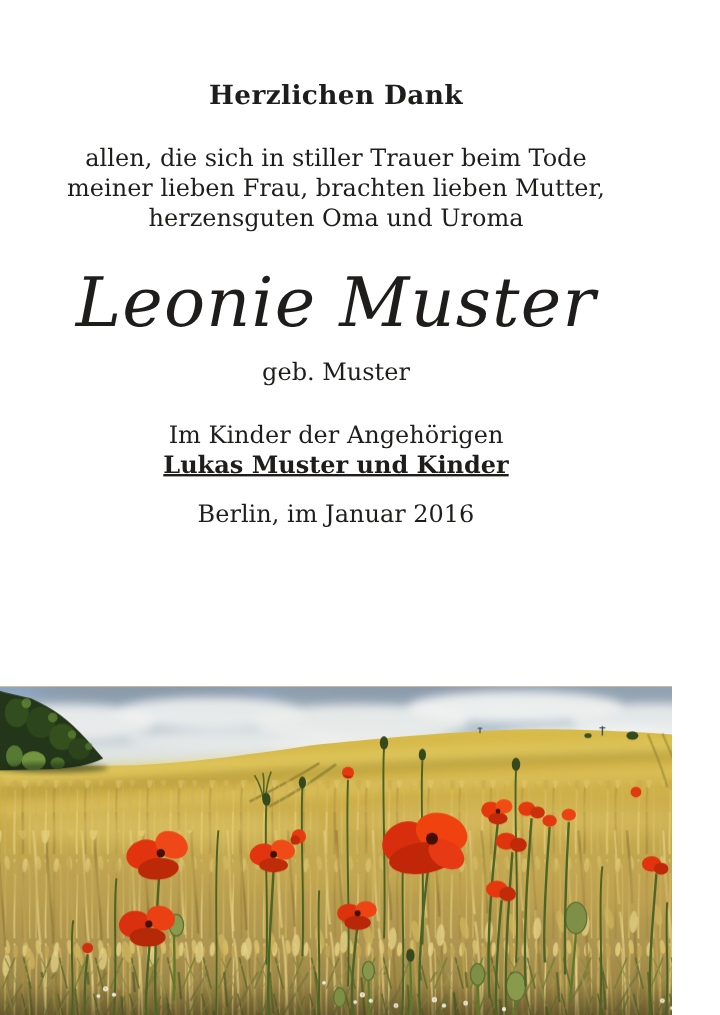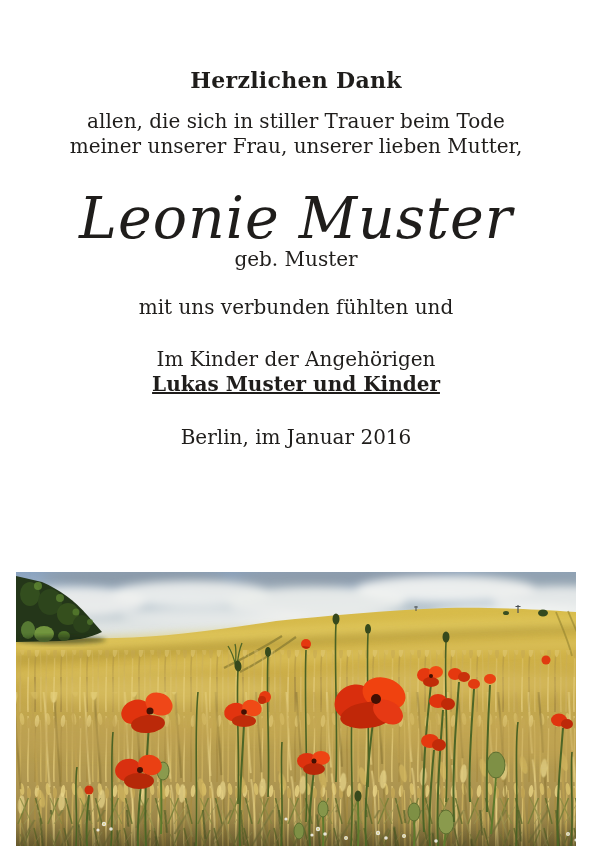--- a/index.html
+++ b/index.html
@@ -2,73 +2,73 @@
 <html><head>
 <meta charset="utf-8">
 <style>
   html, body { margin: 0; padding: 0; }
   body {
     width: 600px; height: 846px;
     background: #ffffff;
     font-family: "DejaVu Serif", "Liberation Serif", serif;
   }
   .card {
-    position: absolute; left: 16px; top: 0;
+    position: absolute; left: 0; top: 0;
     width: 560px; height: 846px;
     background: #ffffff;
     color: #1f1d1b;
     text-align: center;
     overflow: hidden;
   }
   .title {
     margin: 0; padding-top: 66px;
     font-size: 22px; line-height: 28px;
     font-weight: 700; letter-spacing: .3px;
   }
   .para { margin: 0; font-size: 20px; line-height: 25px; }
   .line { white-space: nowrap; }
-  .intro { margin-top: 15px; }
+  .intro { margin-top: 25px; }
   .name-script {
     margin-top: 30px;
     font-size: 57px; line-height: 58px;
     font-style: italic; font-weight: 400;
     letter-spacing: 1px;
   }
-  .maiden { margin-top: 0; }
+  .maiden { margin-top: 16px; }
   .dates-gap { display: inline-block; width: 30px; }
   .body-para { margin-top: 23px; }
   .closing { margin-top: 27px; }
   .family-line { font-weight: 700; text-decoration: underline; }
-  .place-line { margin-top: 28px; }
+  .place-line { margin-top: 16px; }
   .photo {
     position: absolute; left: 0; top: 572px;
     width: 600px; height: 274px;
     overflow: hidden; background: #c2a54e;
   }
   .photo svg { display: block; }
 </style>
 </head>
 <body>
 
 <div class="card">
 
   <h1 class="title">Herzlichen Dank</h1>
 
   <div class="para intro">
     <div class="line">allen, die sich in stiller Trauer beim Tode</div>
-    <div class="line">meiner unserer Frau, unserer lieben Mutter,</div>
+    <div class="line">meiner lieben Frau, brachten lieben Mutter,</div>
+    <div class="line">herzensguten Oma und Uroma</div>
   </div>
 
   <div class="name-script">Leonie Muster</div>
 
   <div class="para maiden">geb. Muster</div>
 
 
   <div class="para body-para">
-    <div class="line">mit uns verbunden fühlten und</div>
   </div>
 
   <div class="para closing">
     <div class="line">Im Kinder der Angehörigen</div>
     <div class="line family-line">Lukas Muster und Kinder</div>
   </div>
 
   <div class="para place-line">Berlin, im Januar 2016</div>
 
   <div class="photo">

